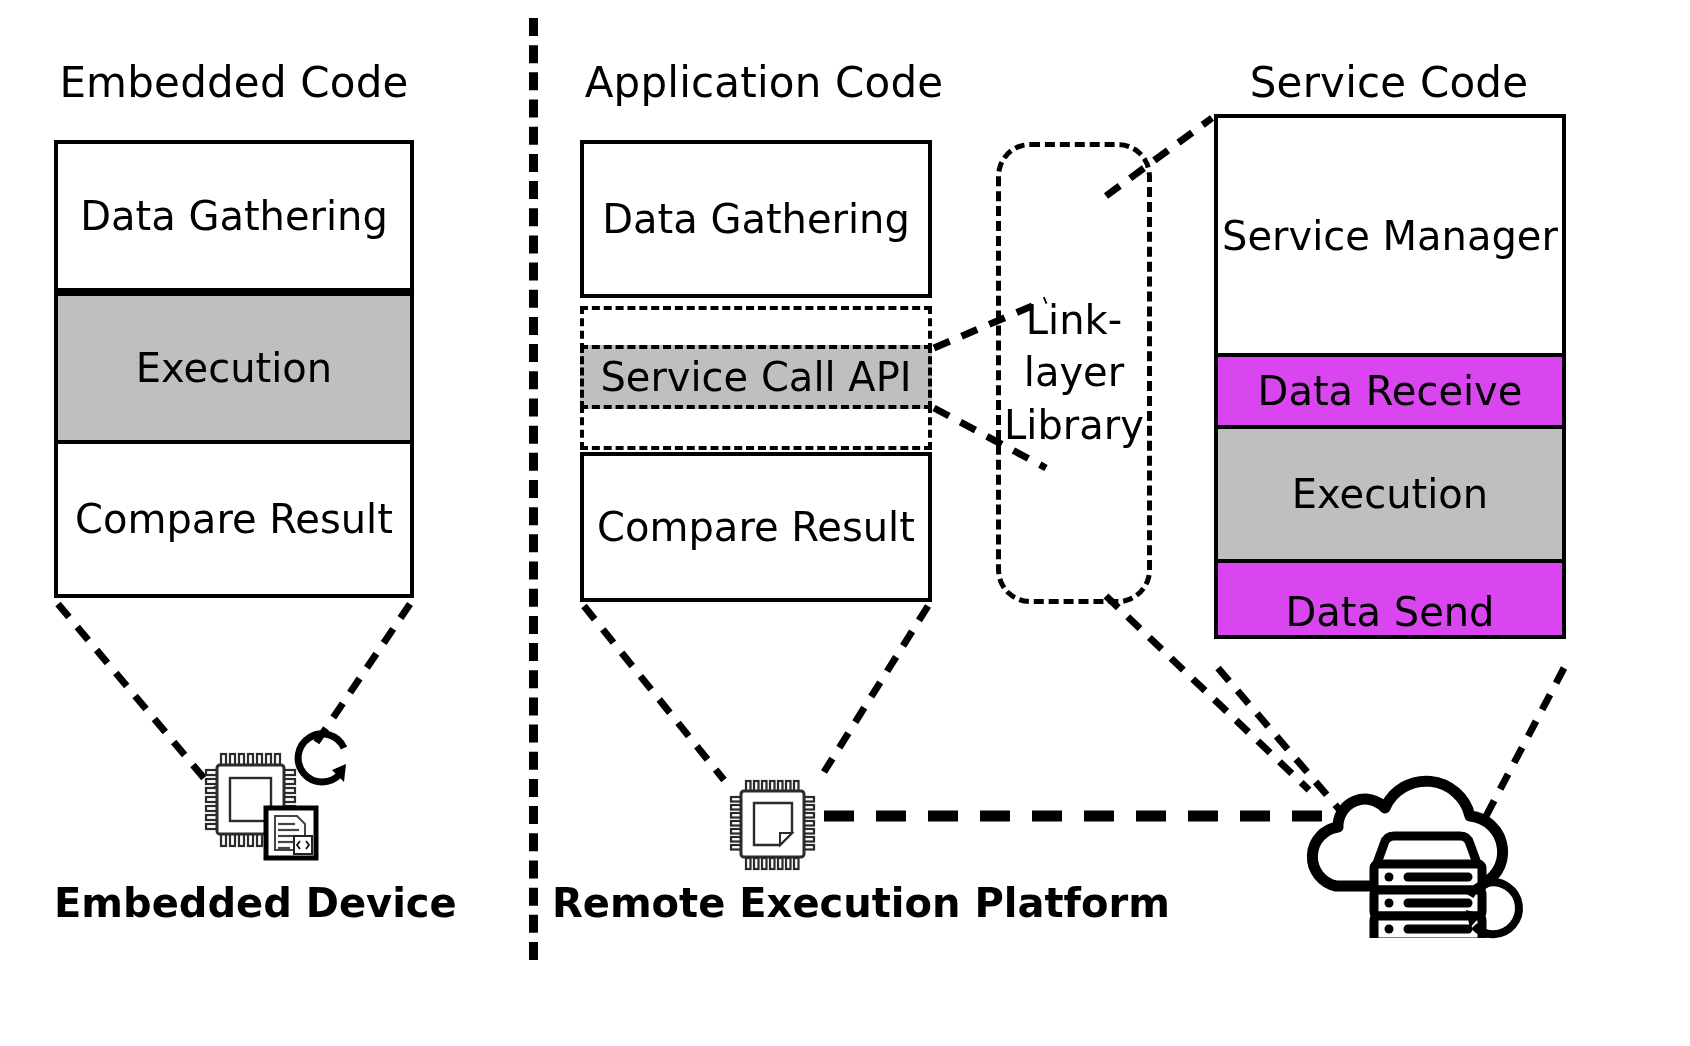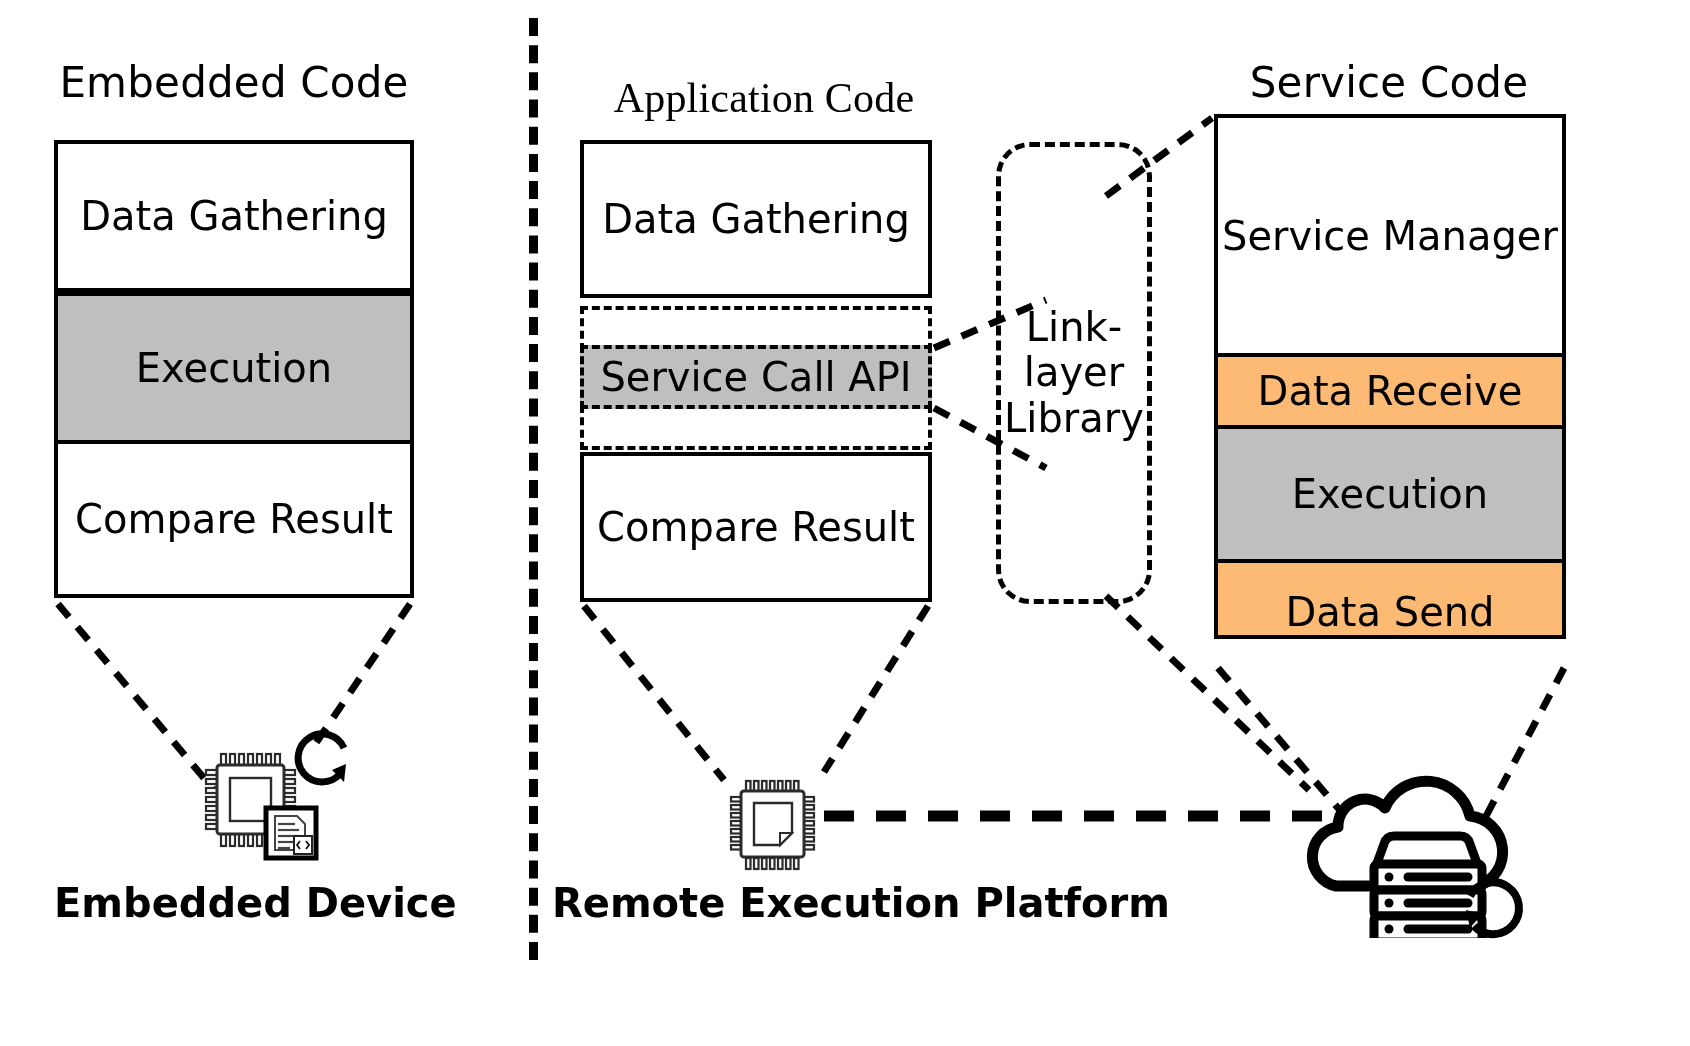--- a/index.html
+++ b/index.html
@@ -35,21 +35,21 @@
     display: flex;
     align-items: center;
     justify-content: center;
     font-size: 40px;
     color: #000;
     background: #fff;
     border: 4px solid #000;
     white-space: nowrap;
   }
   .cell.gray   { background: #bfbfbf; }
-  .cell.lgray  { background: #fdba74; }
+  .cell.lgray  { background: #d946ef; }
   .cell.nb-top { border-top-width: 0; }
 
   
   .api-outer {
     position: absolute;
     box-sizing: border-box;
     border: 4px dashed #000;
     background: transparent;
   }
   .api-inner {
@@ -71,20 +71,21 @@
     border: 5px dashed #000;
     border-radius: 34px;
     display: flex;
     flex-direction: column;
     align-items: center;
     justify-content: center;
     font-size: 40px;
     line-height: 1.14;
     color: #000;
     text-align: center;
+    gap: 7px;
   }
 
   .bottom-label {
     position: absolute;
     text-align: center;
     font-size: 40px;
     font-weight: bold;
     color: #000;
     white-space: nowrap;
   }
@@ -103,21 +104,21 @@
   }
   .icon-wrap { position: absolute; }
 </style>
 </head>
 <body>
 
 <div id="stage">
 
   <div class="col-title" style="left:30px; top:58px; width:360px;">Embedded Code</div>
 
-  <div class="col-title" style="left:550px; top:74px; width:380px;font-family:Liberation Serif, serif;">Application Code</div>
+  <div class="col-title" style="left:550px; top:58px; width:380px;">Application Code</div>
 
   <div class="col-title" style="left:1190px; top:58px; width:350px;">Service Code</div>
 
   <div class="stack" style="left:30px; top:140px; width:360px; height:458px;">
     <div class="cell" style="height:152px;">
       <span>Data Gathering</span>
     </div>
     <div class="cell gray nb-top" style="height:152px; border-top:4px solid #000;">
       <span>Execution</span>
     </div>

